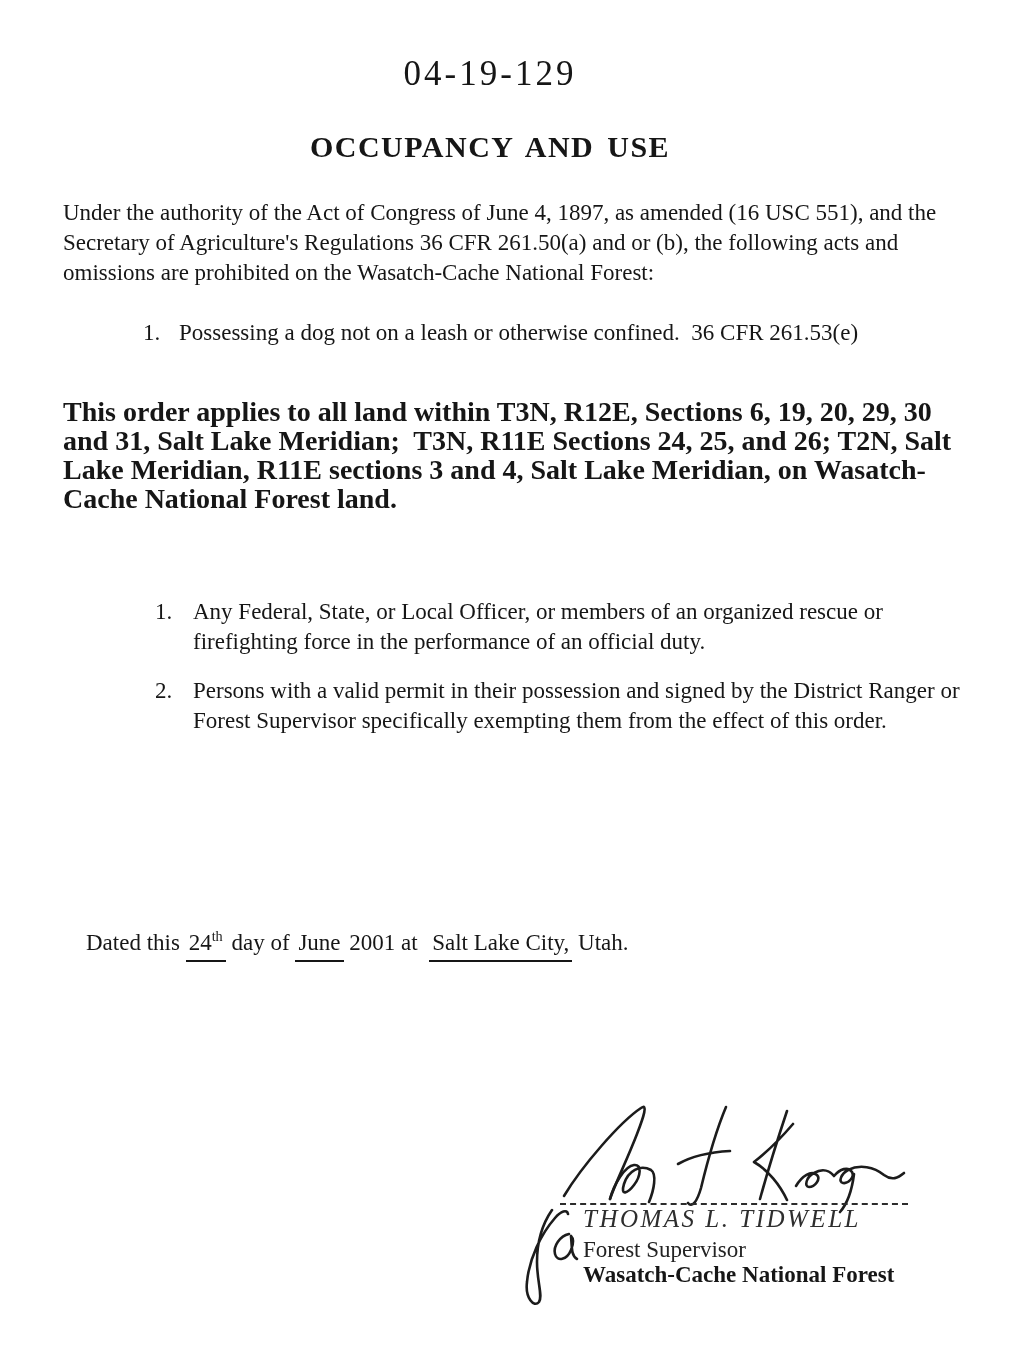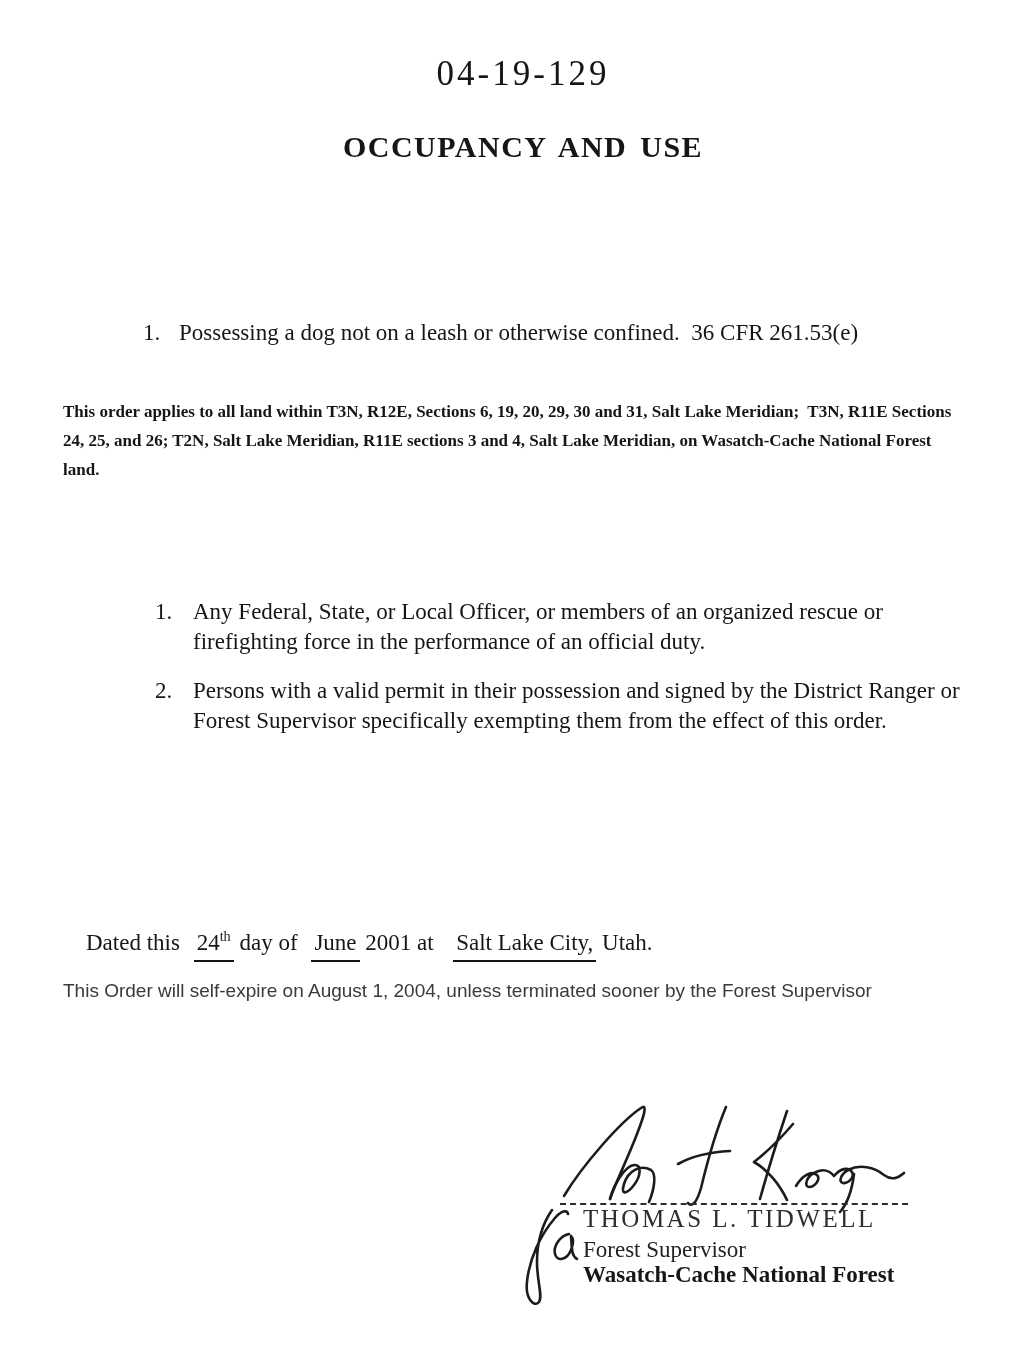--- a/index.html
+++ b/index.html
@@ -7,82 +7,83 @@
     position: relative;
     width: 1020px;
     height: 1365px;
     margin: 0 auto;
     background: #ffffff;
     font-family: "Liberation Serif", serif;
     color: #161616;
     overflow: hidden;
   }
   .abs { position: absolute; }
-  .center { left: 0; width: 980px; text-align: center; margin-left: 33px; }
+  .center { left: 0; width: 980px; text-align: center; }
   .order-number {
     top: 54px;
     font-size: 35px;
     letter-spacing: 3px;
   }
   .doc-title {
     top: 130px;
     font-size: 30px;
     font-weight: bold;
     letter-spacing: 1.5px;
     word-spacing: 4px;
   }
   .para {
     font-size: 23px;
     line-height: 30px;
     white-space: pre-wrap;
   }
   .intro      { left: 63px;  top: 198px; width: 895px; }
-  .applies    { left: 63px;  top: 397px; width: 905px; font-weight: bold; font-size: 17px; line-height: 29px; }
+  .applies    { left: 63px;  top: 397px; width: 905px; font-weight: bold; font-size: 28px; line-height: 29px; }
   .pursuant   { left: 63px;  top: 538px; width: 900px; }
   .violations { left: 63px;  top: 786px; width: 895px; }
   .list-item { display: flex; }
   .list-item .num { flex: none; }
   .prohibition { left: 143px; top: 318px; width: 820px; }
   .prohibition .num { width: 36px; }
   .exemption-1 { left: 155px; top: 597px; width: 810px; }
   .exemption-2 { left: 155px; top: 676px; width: 810px; }
   .exemption-1 .num, .exemption-2 .num { width: 38px; }
   .dated-line { left: 63px; top: 895px; font-size: 23px; line-height: 32px; white-space: pre-wrap; }
-  .u { display: inline-block; border-bottom: 2px solid #161616; padding: 0 3px 1px 3px; margin-left: 8px; }
+  .u { display: inline-block; border-bottom: 2px solid #161616; padding: 0 3px 1px 3px; }
   sup { font-size: 0.62em; vertical-align: super; line-height: 0; }
   .expire-note {
     left: 63px; top: 980px; width: 920px;
     font-family: "Liberation Sans", sans-serif;
     font-size: 19px;
     color: #3a3a3a;
     white-space: pre-wrap;
   }
   .sig-scrawl { left: 540px; top: 1104px; }
   .sig-scrawl path, .for-initials path {
     fill: none; stroke: #1c1c1c; stroke-width: 2.6;
     stroke-linecap: round; stroke-linejoin: round;
   }
   .for-initials { left: 514px; top: 1196px; }
   .sig-rule {
     left: 560px; top: 1203px; width: 348px; height: 0;
     border-top: 2px dashed #2c2c2c;
   }
-  .signer-name { left: 583px; top: 1205px; font-size: 25px; letter-spacing: 2.5px; color: #2e2e2e; }
+  .signer-name { left: 583px; top: 1205px; font-size: 25px; letter-spacing: 2.5px; color: #2e2e2e; font-style: italic; }
   .signer-title { left: 583px; top: 1237px; font-size: 23px; color: #232323; font-family: Liberation Serif, serif; }
   .signer-org  { left: 583px; top: 1262px; font-size: 23px; font-weight: bold; }
 </style>
 </head>
 <body>
 
 <div class="page">
 
   <div class="abs center order-number">04-19-129</div>
 
   <div class="abs center doc-title">OCCUPANCY AND USE</div>
 
+  <div class="abs para intro">Under the authority of the Act of Congress of June 4, 1897, as amended (16 USC 551), and the Secretary of Agriculture's Regulations 36 CFR 261.50(a) and or (b), the following acts and omissions are prohibited on the Wasatch-Cache National Forest:</div>
 
   <div class="abs para list-item prohibition">
     <span class="num">1.</span>
     <span class="txt">Possessing a dog not on a leash or otherwise confined.  36 CFR 261.53(e)</span>
   </div>
 
   <div class="abs para applies">This order applies to all land within T3N, R12E, Sections 6, 19, 20, 29, 30 and 31, Salt Lake Meridian;  T3N, R11E Sections 24, 25, and 26; T2N, Salt Lake Meridian, R11E sections 3 and 4, Salt Lake Meridian, on Wasatch-Cache National Forest land.</div>
 
 
   <div class="abs para list-item exemption-1">
@@ -93,21 +94,20 @@
   <div class="abs para list-item exemption-2">
     <span class="num">2.</span>
     <span class="txt">Persons with a valid permit in their possession and signed by the District Ranger or Forest Supervisor specifically exempting them from the effect of this order.</span>
   </div>
 
 
   <div class="abs dated-line">
     <span>Dated this </span><span class="u"><span>24</span><sup>th</sup></span><span> day of </span><span class="u">June</span><span> 2001 at  </span><span class="u">Salt Lake City,</span><span> Utah.</span>
   </div>
 
-  <div class="abs expire-note">This Order will self-expire on August 1, 2004, unless terminated sooner by the Forest Supervisor</div>
 
   <svg class="abs sig-scrawl" width="368" height="112" viewBox="0 0 368 112" aria-hidden="true">
     <path d="M24,92 C42,62 80,18 101,4 C108,-1 104,12 97,30 C87,56 75,80 70,95"></path>
     <path d="M70,95 C74,80 85,62 94,61 C102,60 101,72 94,81 C88,89 80,93 84,80 C88,67 100,60 111,66 C117,70 114,86 109,98"></path>
     <path d="M186,3 C178,22 168,55 161,84 C157,98 152,104 148,99"></path>
     <path d="M138,60 C152,52 172,48 190,47"></path>
     <path d="M247,7 C238,34 228,66 220,95 M253,20 C241,34 227,48 214,58 C228,66 240,81 247,96"></path>
     <path d="M256,82 C262,72 271,66 277,71 C281,75 275,83 269,83 C264,83 266,73 274,69 C283,64 290,67 294,72 C300,65 308,62 312,68 C315,73 308,80 303,79 C298,78 301,70 308,66 C320,60 334,63 344,71 C352,77 358,74 364,69"></path>
     <path d="M314,70 C312,86 307,100 300,108"></path>
   </svg>

